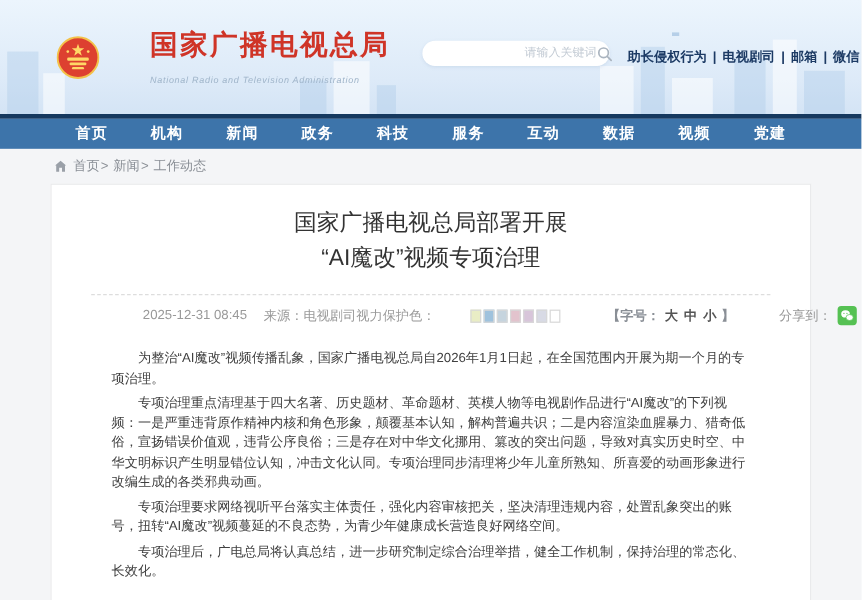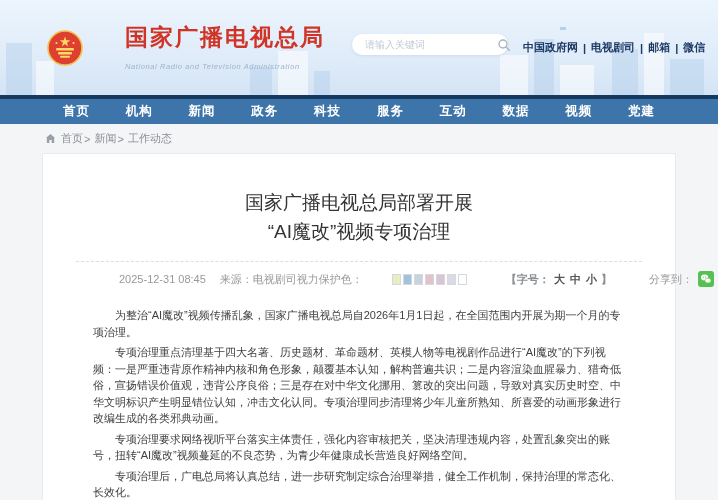--- a/index.html
+++ b/index.html
@@ -16,21 +16,21 @@
 
   .logo-wrap { position:absolute; left:47px; top:25px; display:flex; align-items:center;gap:32px; }
   .emblem { width:36px; height:36px; }
   .logo-text { margin-left:10px; }
   .site-name { font-size:23px; font-weight:bold; color:#cf3427; letter-spacing:2px; line-height:25px; }
   .site-name-en { font-size:7.5px; color:#9fb4c9; letter-spacing:0.6px; margin-top:12px;font-style:italic; }
 
   .search-box { position:absolute; left:352px; top:34px; width:156px; height:21px;
     background:#fff; border-radius:11px; display:flex; align-items:center; padding:0 8px 0 13px;
     box-shadow:0 1px 3px rgba(120,150,190,0.18); }
-  .search-input { flex:1; border:none; outline:none; font-size:10px; color:#555; background:transparent; }
+  .search-input { flex:1; border:none; outline:none; font-size:10px; color:#555; background:transparent;text-align:right; }
   .search-input::placeholder { color:#c3cbd4; }
   .search-btn { border:none; background:transparent; cursor:pointer; width:14px; height:14px; padding:0; display:flex; }
 
   .top-links { position:absolute; left:523px; top:40px; font-size:11px; font-weight:bold; color:#1c3a64;
     display:flex; align-items:center; white-space:nowrap; }
   .top-links a { color:#1c3a64; text-decoration:none; }
   .tl-divider { margin:0 5px; color:#1c3a64; }
 
   
   .nav-strip { width:718px; height:4px; background:#16395f; }
@@ -41,21 +41,21 @@
   
   .breadcrumb { position:absolute; left:45px; top:131px; display:flex; align-items:center;
     font-size:11px; color:#8a8f96; }
   .crumb { color:#8a8f96; text-decoration:none; cursor:pointer; }
   .crumb-sep { margin:0 4px 0 1px; }
   .home-icon { margin-right:5px; display:flex; }
 
   
   .card { position:absolute; left:42px; top:153px; width:634px; height:360px;
     background:#fff; border:1px solid #e9eaec; }
-  .title { text-align:center; margin-top:34px; font-size:19px; font-weight:500; color:#333; line-height:29px; }
+  .title { text-align:center; margin-top:18px; font-size:19px; font-weight:500; color:#333; line-height:29px; }
   .meta-sep { border-top:1px dashed #ddd; margin:15px 33px 0 33px; }
   .meta { display:flex; justify-content:space-between; align-items:center;
     padding:9px 112px 0 76px; font-size:11px; color:#999; white-space:nowrap; }
   .meta-left { display:flex; align-items:center; }
   .meta-left .src-label { margin-left:14px; }
   .meta-right { display:flex; align-items:center;gap:29px; }
   .swatches { display:flex; align-items:center; margin-right:8px; }
   .swatch { width:9px; height:11px; border:1px solid #d8d8d8; margin-right:2px; cursor:pointer; display:inline-block; }
   .fontsize-ctl { color:#8a8f96; margin-right:8px;font-weight:bold; }
   .fs-opt { cursor:pointer; color:#555; margin:0 1px; }
@@ -110,21 +110,21 @@
     <input class="search-input" type="text" placeholder="请输入关键词" style="">
     <button class="search-btn">
       <svg width="14" height="14" viewBox="0 0 14 14">
         <circle cx="6" cy="6" r="4" fill="none" stroke="#aab4bf" stroke-width="1.4"></circle>
         <line x1="9" y1="9" x2="12.3" y2="12.3" stroke="#aab4bf" stroke-width="1.4" stroke-linecap="round"></line>
       </svg>
     </button>
   </div>
 
   <div class="top-links">
-    <a href="#">中国政府网</a>
+    <a href="#">助长侵权行为</a>
     <span class="tl-divider">|</span>
     <a href="#">电视剧司</a>
     <span class="tl-divider">|</span>
     <a href="#">邮箱</a>
     <span class="tl-divider">|</span>
     <a href="#">微信</a>
   </div>
 </div>
 
 <div class="nav-strip"></div>

